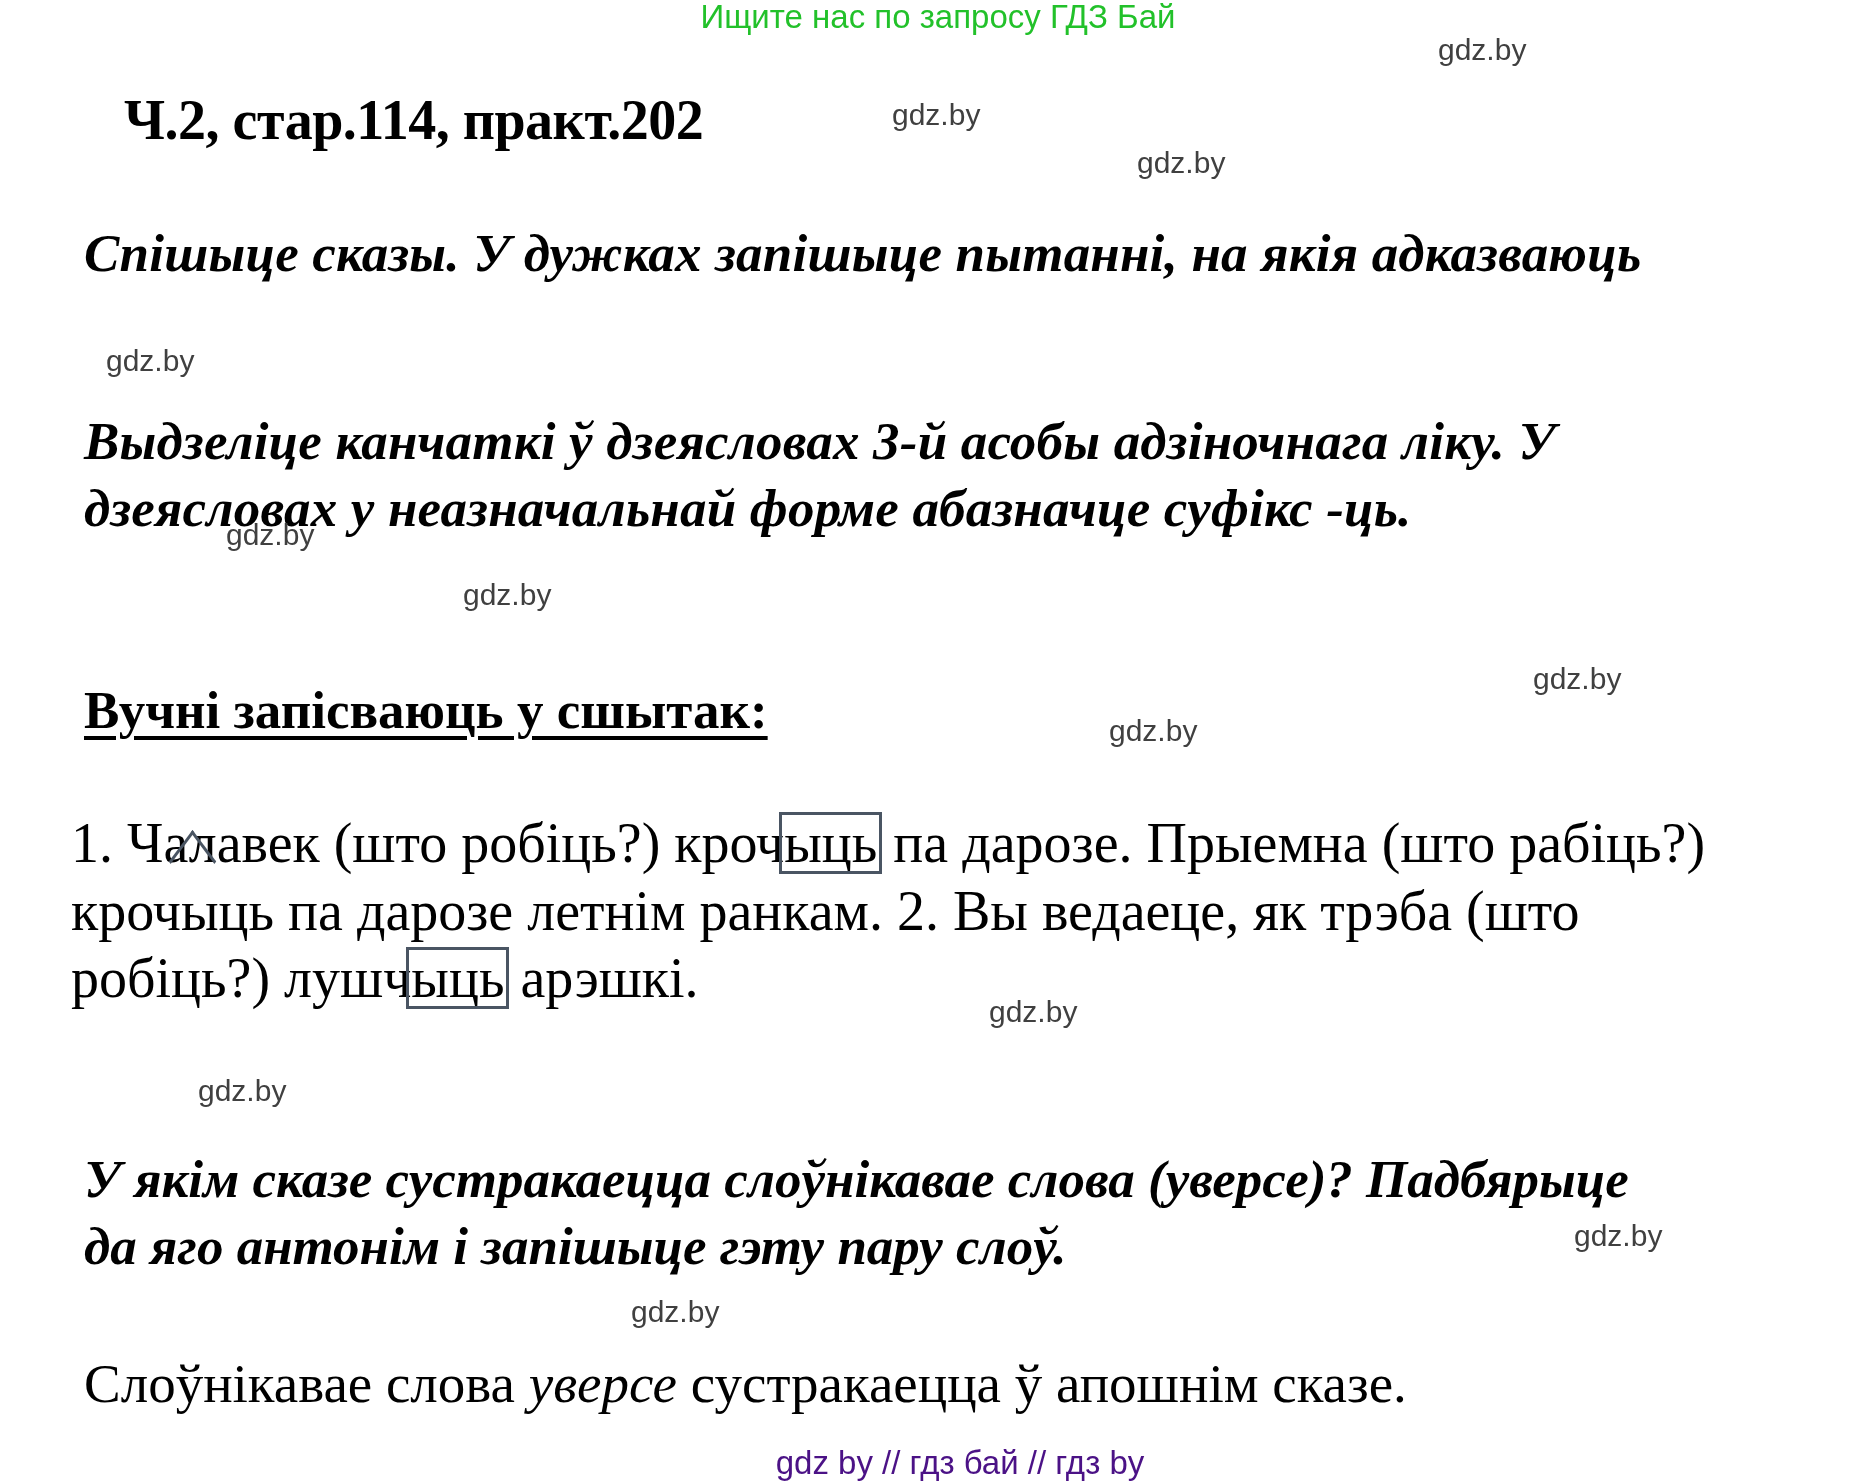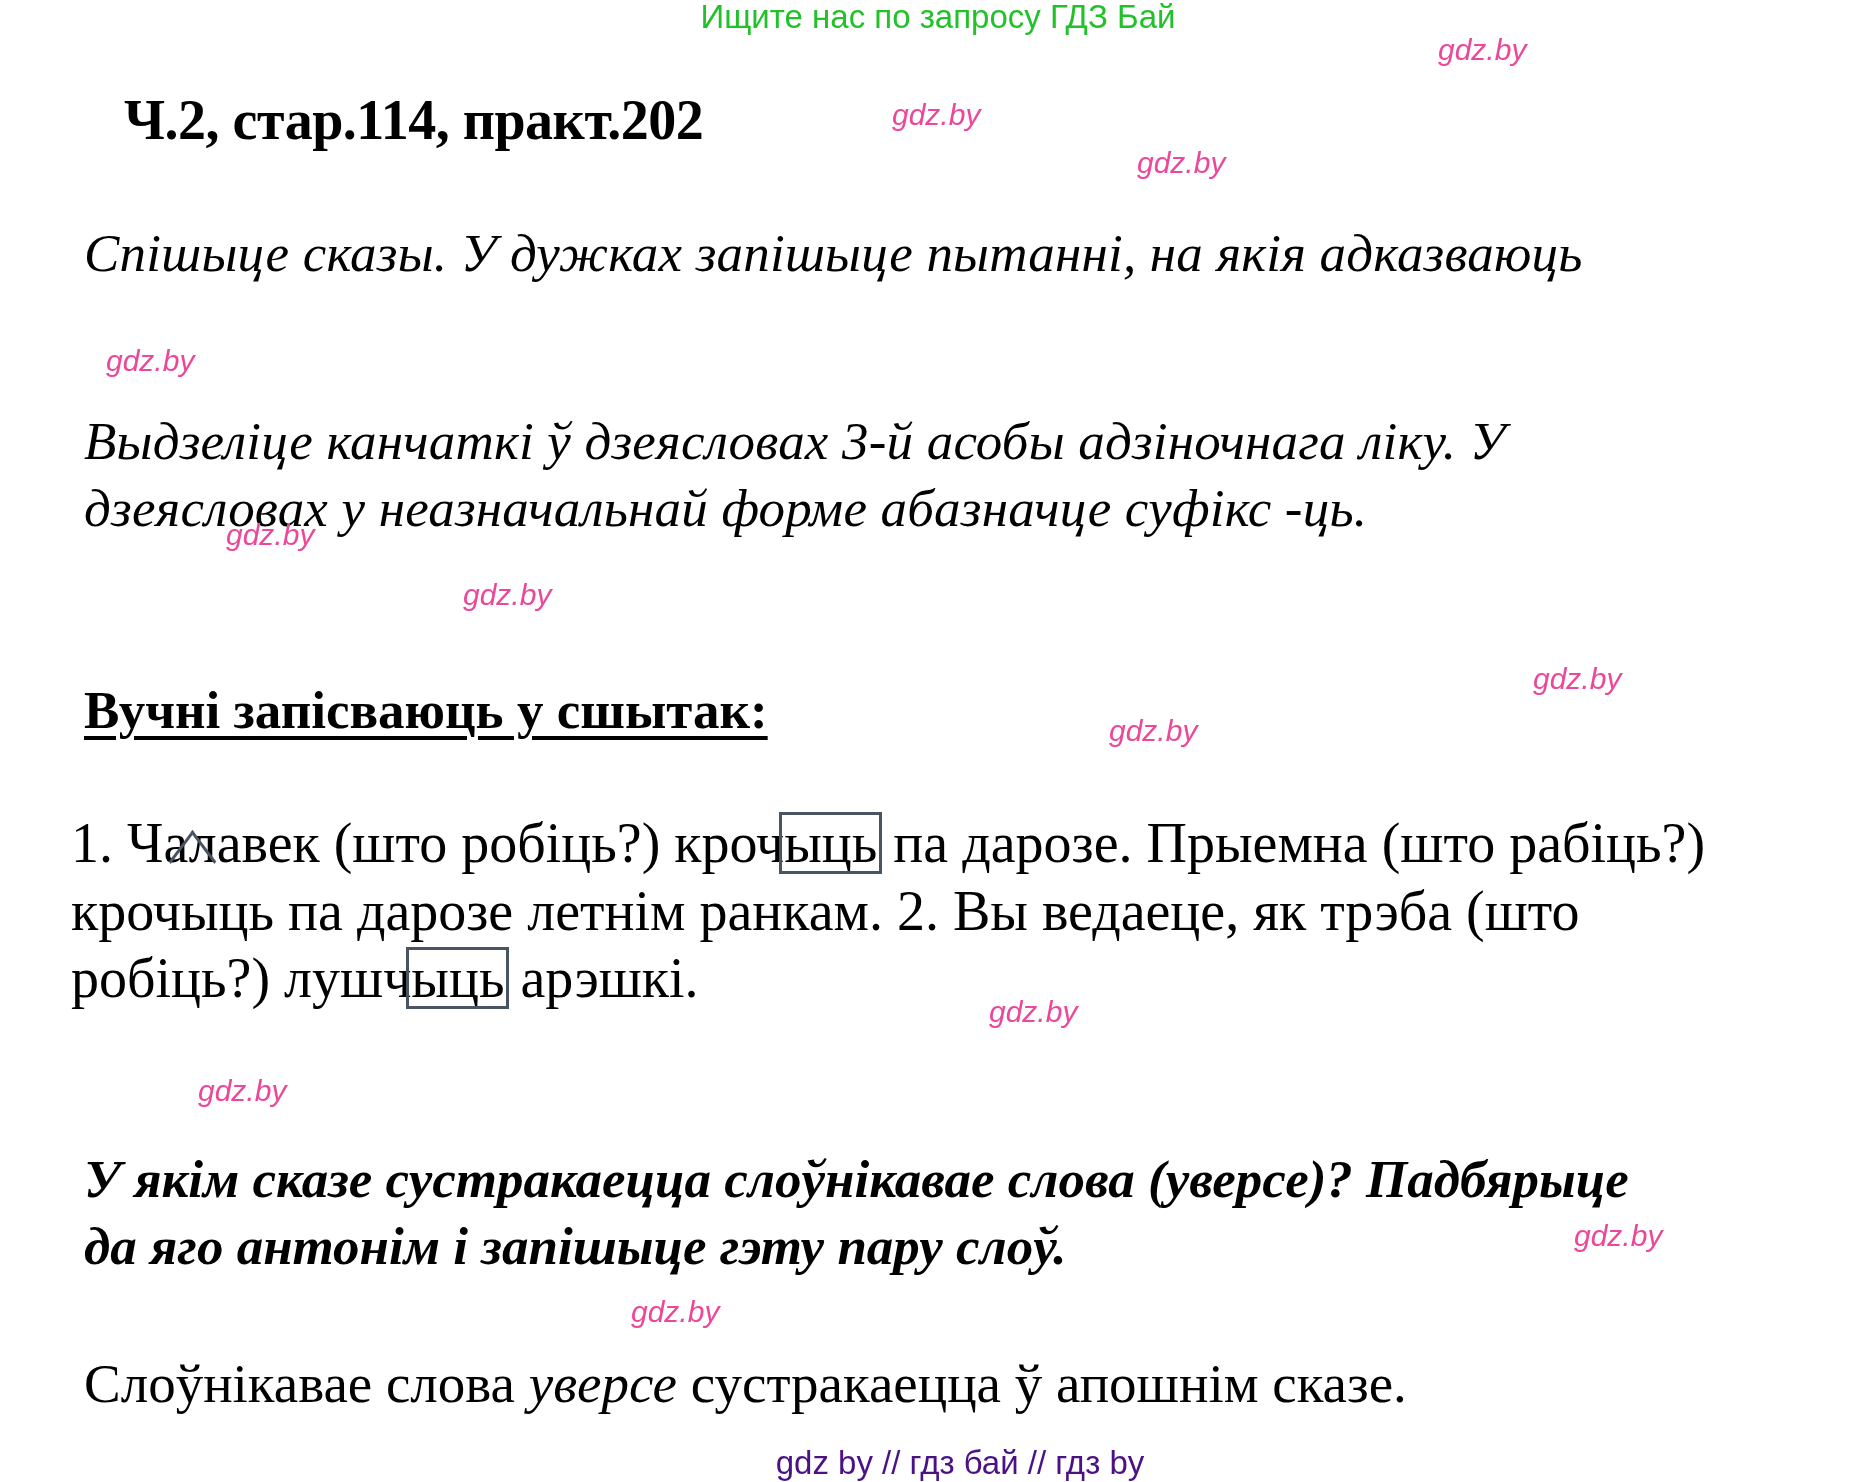--- a/index.html
+++ b/index.html
@@ -20,33 +20,32 @@
   .top-banner {
     left: 0; right: 0; top: -2px;
     text-align: center;
     font-family: "Liberation Sans", sans-serif;
     font-size: 33px;
     color: #22c12a;
   }
   .watermark {
     font-family: "Liberation Sans", sans-serif;
     font-size: 30px;
-    color: #ec4899;
-    font-style: italic;
+    color: #404040;
   }
   .page-title {
     left: 84px; top: 88px;
     font-weight: bold;
     font-size: 56px;
     letter-spacing: -0.5px;
     margin-left: 40px;
   }
   .instr {
     left: 84px;
-    font-weight: normal;
+    font-weight: bold;
     font-style: italic;
     font-size: 53px;
     line-height: 67px;
     letter-spacing: 0.2px;
   }
   .section-heading {
     left: 84px; top: 680px;
     font-weight: bold;
     font-size: 53px;
     text-decoration: underline;

